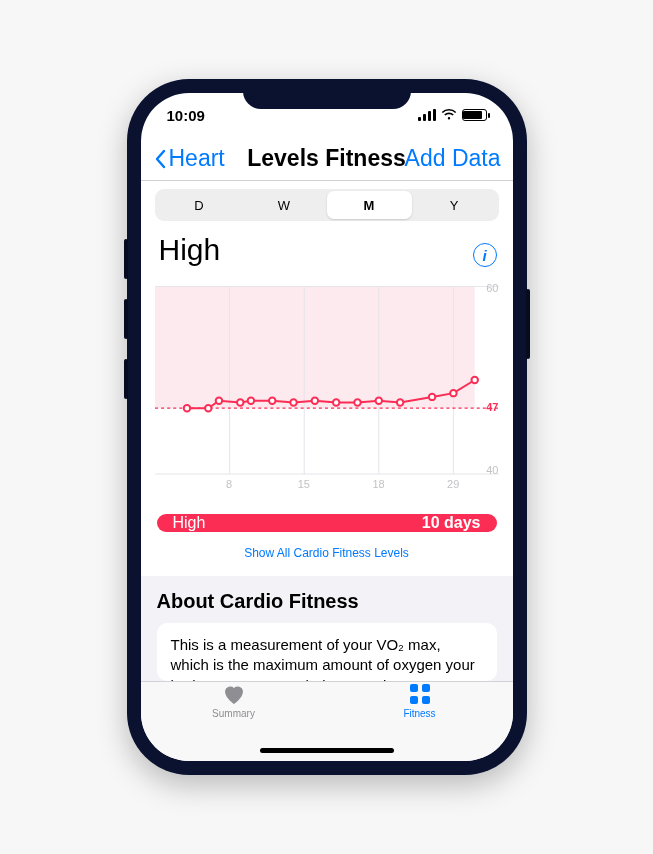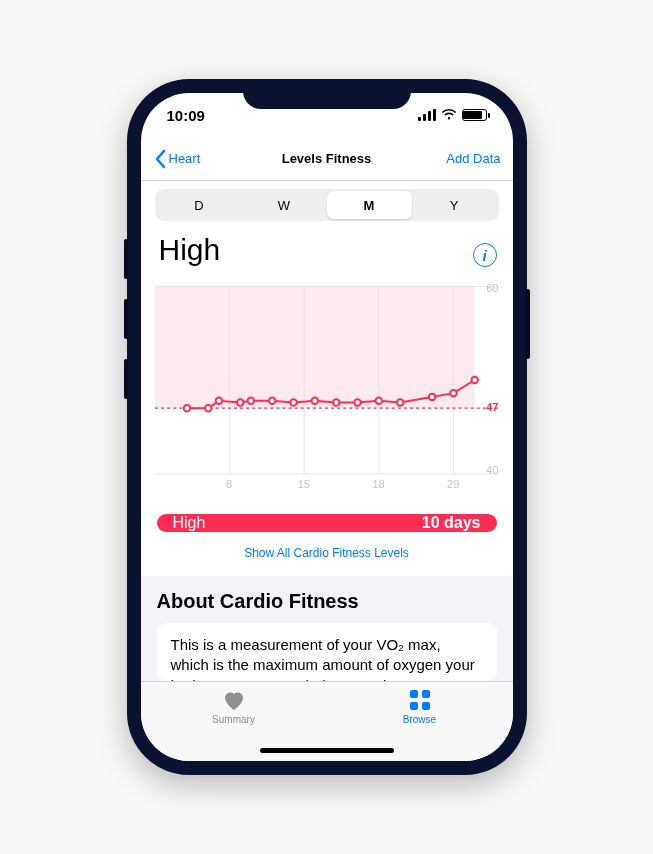--- a/index.html
+++ b/index.html
@@ -43,21 +43,21 @@
   .signal span:nth-child(3){left:10px;height:10px;}
   .signal span:nth-child(4){left:15px;height:12px;}
   .wifi svg { display:block; }
   .battery { width: 25px; height: 12px; border: 1.2px solid #000; border-radius: 3px; position: relative; }
   .battery::after { content:""; position:absolute; right:-4px; top:3px; width:2px; height:5px; background:#000; border-radius:1px; }
   .battery i { display:block; width: 19px; height: 8px; background:#000; margin:0.8px; border-radius:1px; }
 
   .navbar {
     height: 44px; border-bottom: 0.5px solid #d1d1d6;
     display: flex; align-items: center; justify-content: space-between;
-    padding: 0 12px; font-size: 13px;
+    padding: 0 12px; font-size: 23px;
   }
   .nav-back { color: #007aff; display: flex; align-items: center; gap: 2px; }
   .nav-back svg { width: 14px; height: 20px; }
   .nav-title { font-weight: 600; color:#000; position:absolute; left:0; right:0; text-align:center; pointer-events:none; }
   .nav-add  { color: #007aff; }
 
   .content { flex: 1; overflow: hidden; background:#fff; display:flex; flex-direction:column; }
 
   .seg-wrap { padding: 8px 14px 4px; }
   .segmented {
@@ -95,21 +95,21 @@
   .pill .days { font-weight:600; }
 
   .show-all { text-align:center; color:#007aff; font-size:12px; padding: 4px 0 16px; }
 
   .about-section { background:#f2f2f7; padding: 14px 16px 0; flex:1; }
   .about-title { font-size: 20px; font-weight: 700; color:#000; padding-bottom:10px; }
   .about-card { background:#fff; border-radius:10px; padding:12px 14px; font-size:15px; color:#000; line-height:1.35; height:58px; overflow:hidden; }
 
   .tabbar {
     height: 80px; border-top: 0.5px solid #d1d1d6; background: rgba(248,248,248,0.96);
-    display:flex; align-items:flex-start; justify-content:space-around; padding-top:6px;
+    display:flex; align-items:flex-start; justify-content:space-around; 
     position: relative;
   }
   .tab { display:flex; flex-direction:column; align-items:center; gap:2px; font-size:10px; width:100px; }
   .tab.inactive { color:#8e8e93; }
   .tab.active   { color:#007aff; }
   .home-indicator { position:absolute; bottom:8px; left:50%; transform:translateX(-50%); width:134px; height:5px; background:#000; border-radius:3px; }
 </style>
 </head>
 <body>
 
@@ -227,19 +227,19 @@
           </svg>
         <span>Summary</span>
       </div>
       <div class="tab active">
         <svg width="26" height="24" viewBox="0 0 26 24">
           <rect x="3" y="2" width="8" height="8" rx="2" fill="#007aff"></rect>
             <rect x="15" y="2" width="8" height="8" rx="2" fill="#007aff"></rect>
           <rect x="3" y="14" width="8" height="8" rx="2" fill="#007aff"></rect>
             <rect x="15" y="14" width="8" height="8" rx="2" fill="#007aff"></rect>
         </svg>
-        <span>Browse</span>
+        <span>Fitness</span>
       </div>
       <div class="home-indicator"></div>
     </div>
 
   </div>
 </div>
 
 </body></html>

